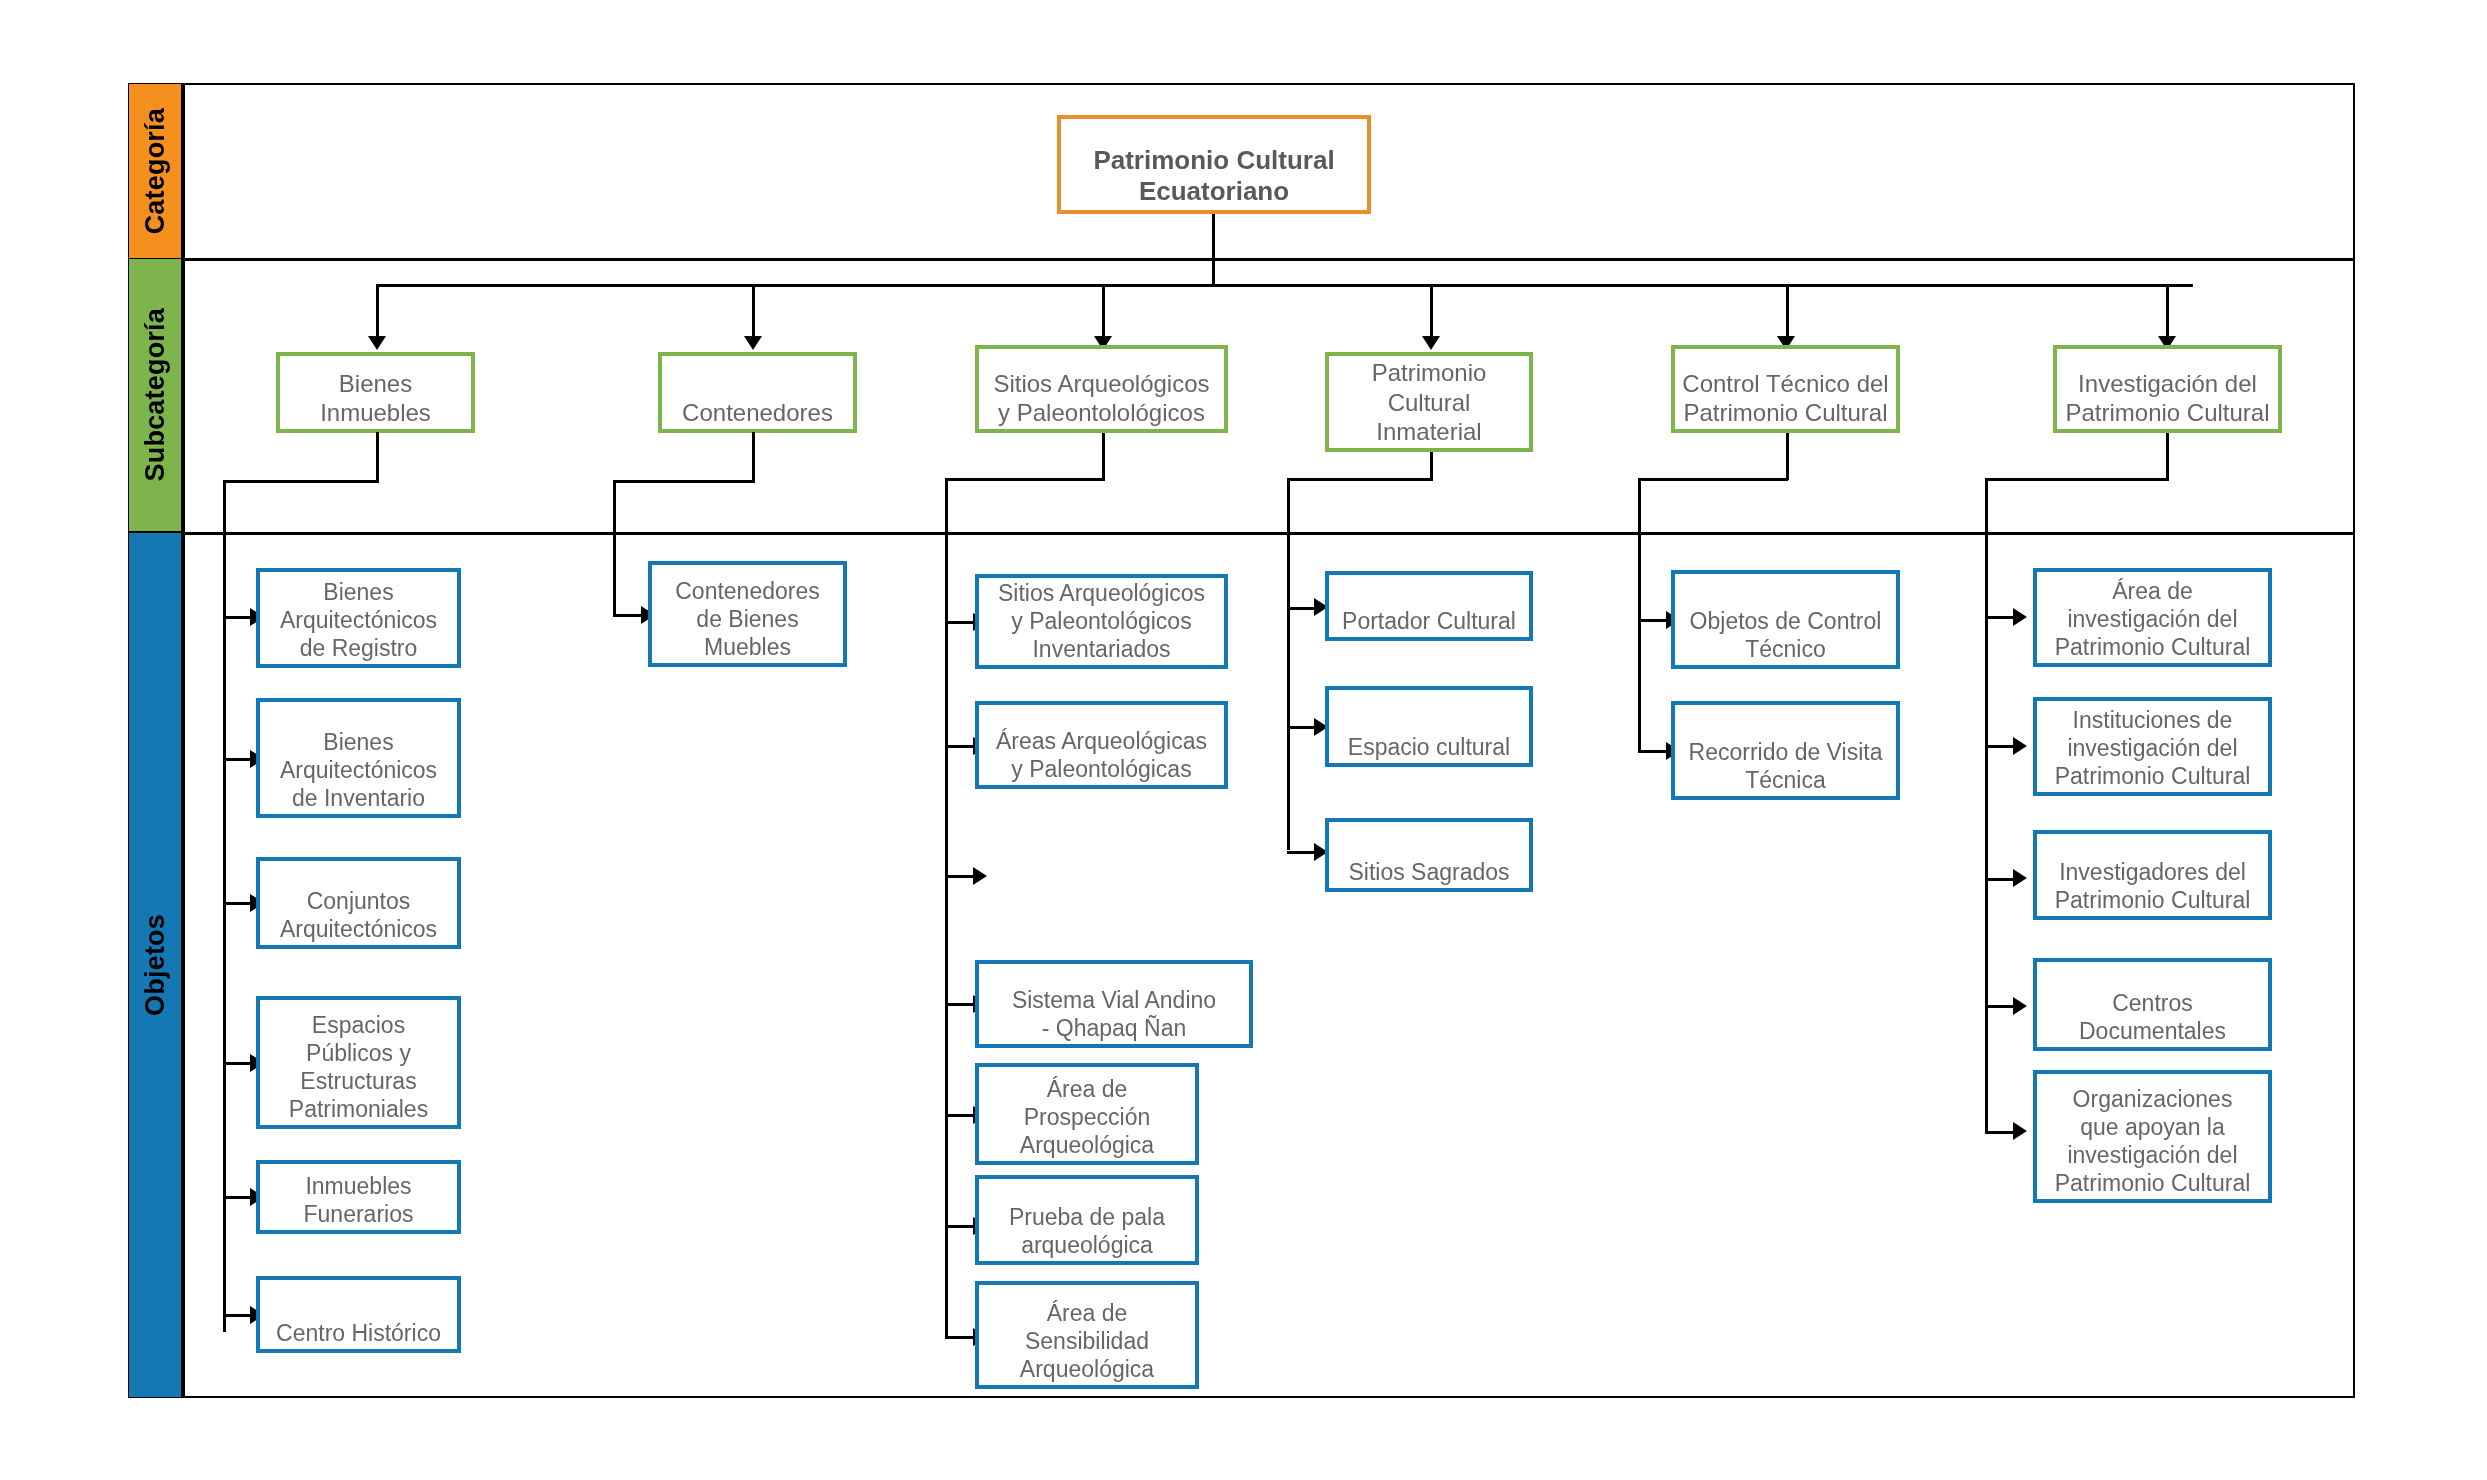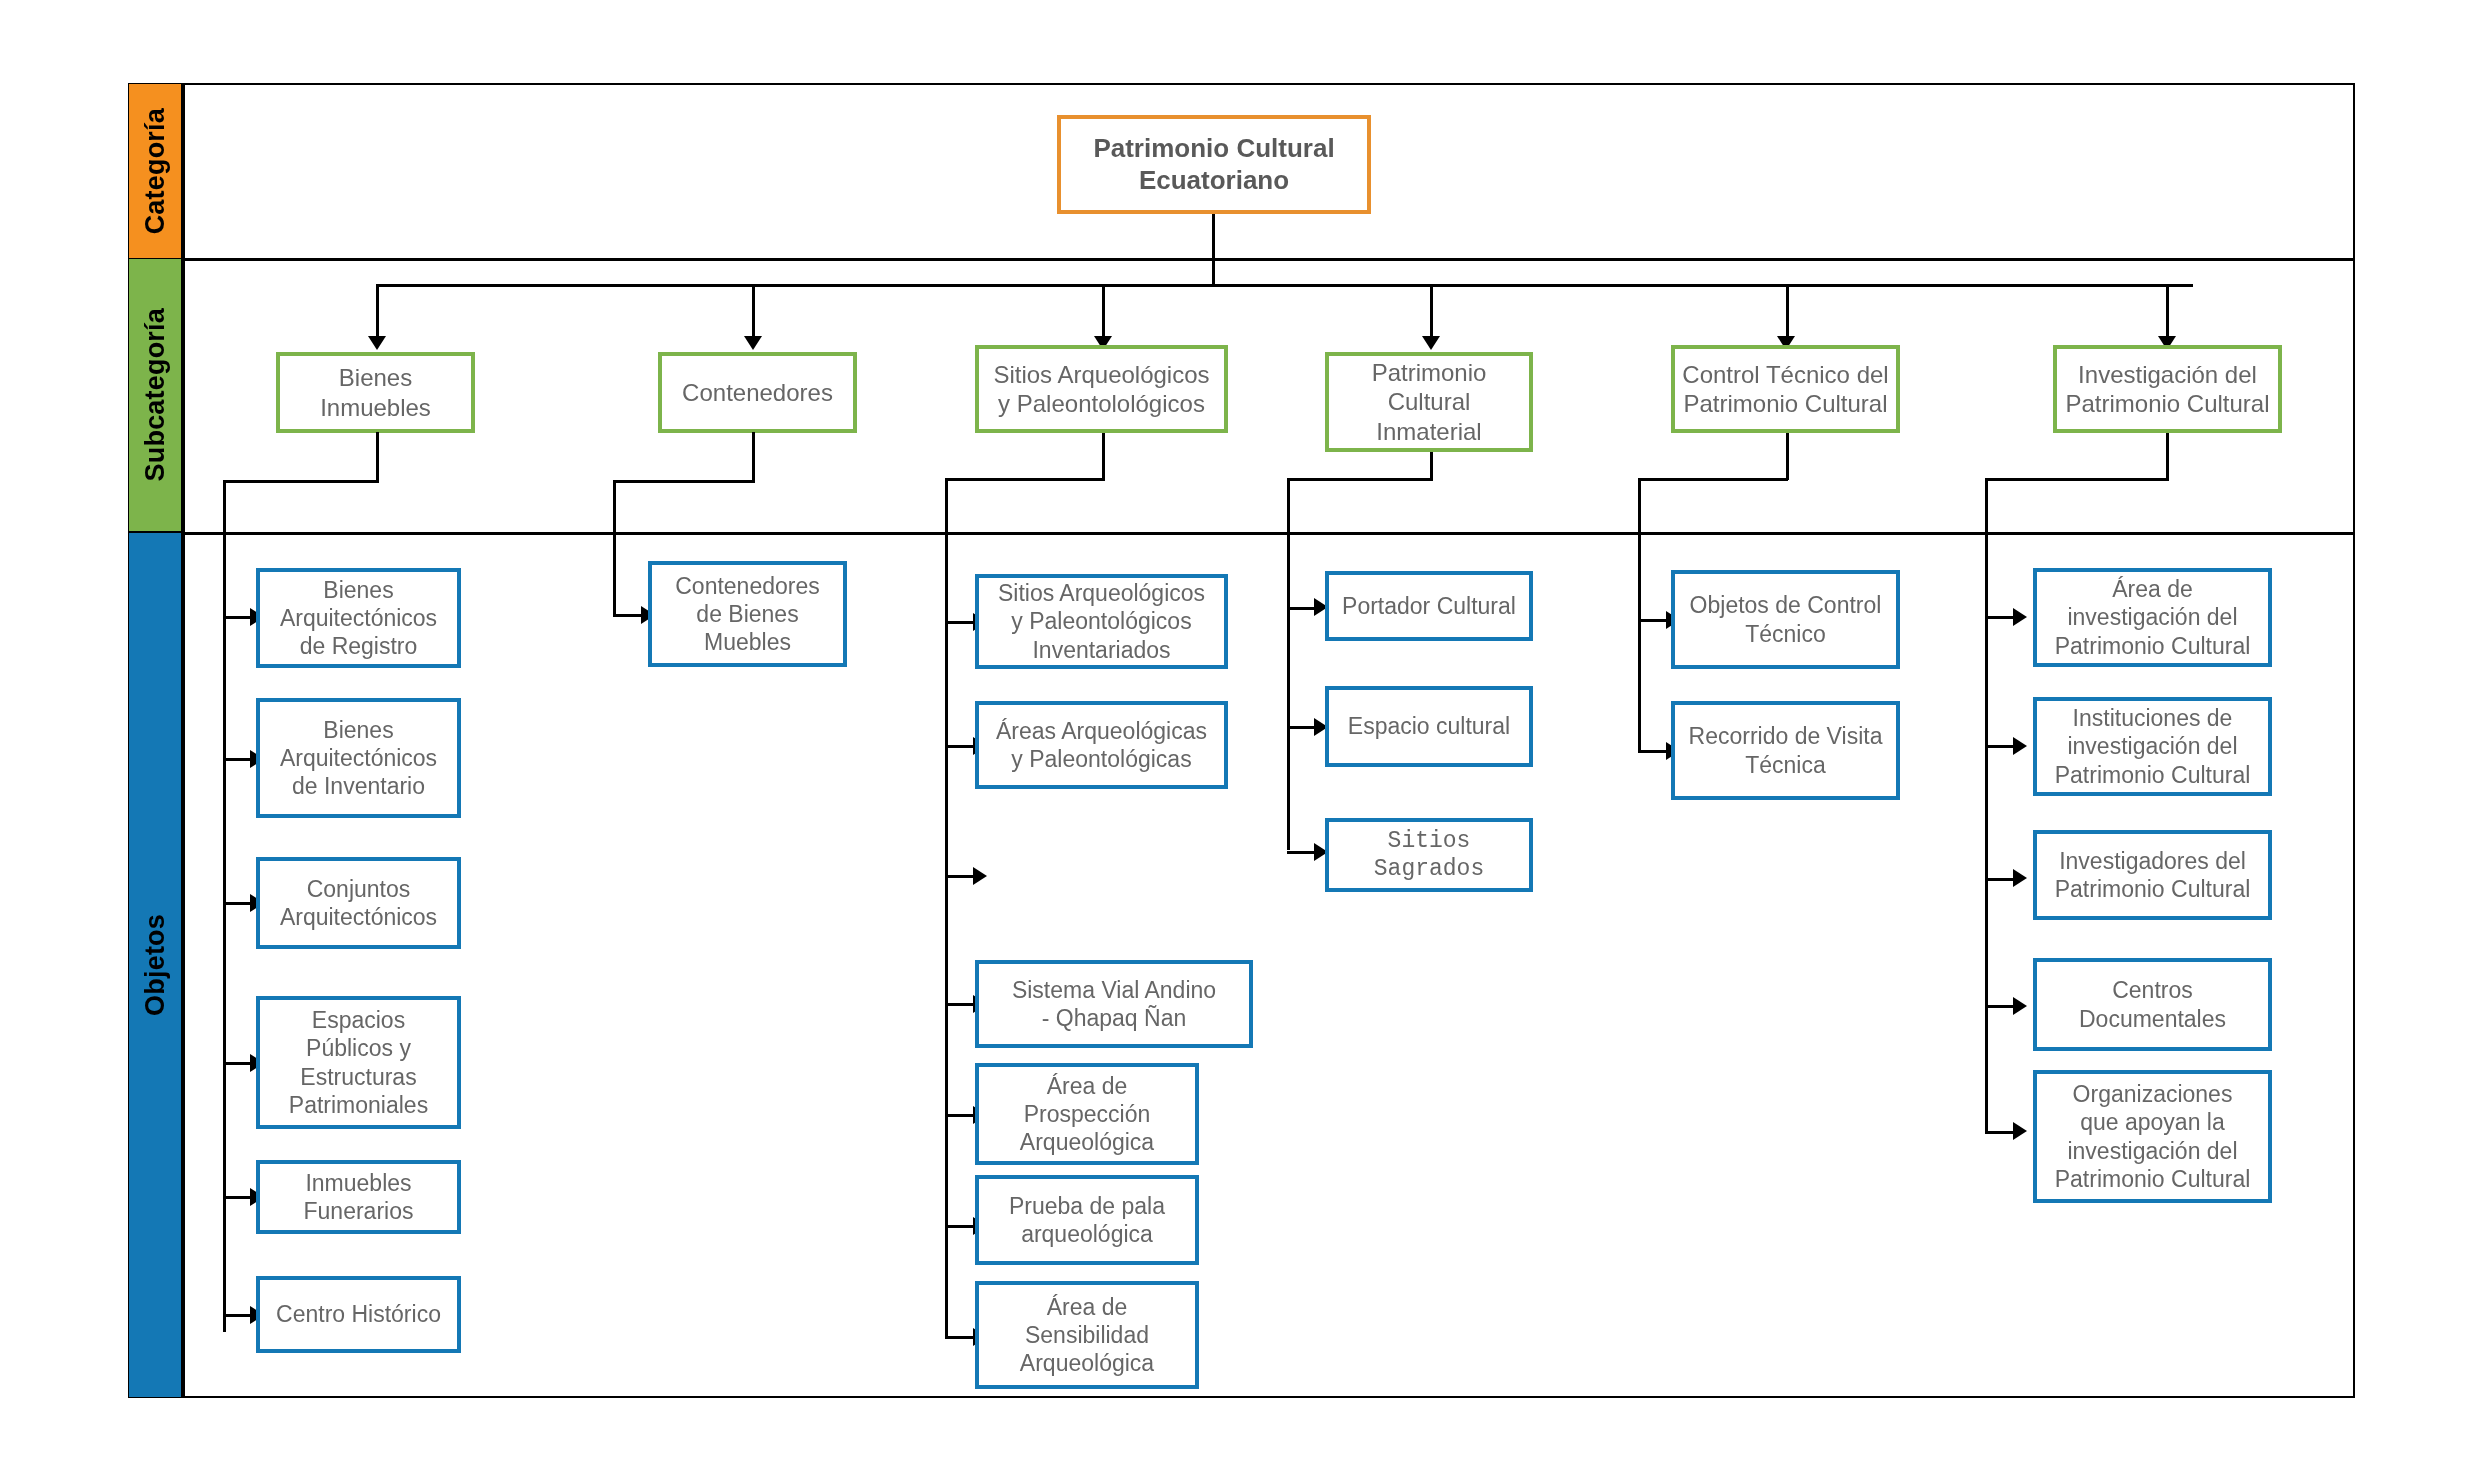--- a/index.html
+++ b/index.html
@@ -12,21 +12,21 @@
   .band{position:absolute;box-sizing:border-box;border:1.8px solid #000;
         display:flex;align-items:center;justify-content:center;}
   .band-label{
         writing-mode:vertical-rl;transform:rotate(180deg);
         font-weight:bold;font-size:27px;color:#000;letter-spacing:0.2px;
         white-space:nowrap;}
   .band-col-line{position:absolute;width:2.7px;background:#000;}
 
   
   .node{position:absolute;box-sizing:border-box;background:#fff;
-        display:flex;align-items:center;justify-content:center;
+        display:flex;align-items:flex-end;justify-content:center;
         text-align:center;color:#666666;line-height:1.22;
         padding:1.8px 5.4px;}
   .node.root{border:4.5px solid #E8902E;font-weight:bold;font-size:26px;color:#595959;}
   .node.sub{border:4.5px solid #7DB44B;font-size:24px;}
   .node.obj{border:4.5px solid #1478B5;font-size:23px;}
 
   
   .hline{position:absolute;height:2.7px;background:#000;}
   .vline{position:absolute;width:2.7px;background:#000;}
   .arrow-down{position:absolute;width:0;height:0;
@@ -203,21 +203,21 @@
   </div>
 
   <div class="hline" style="left:1287px;top:726px;width:30px;"></div>
   <div class="arrow-right" style="left:1314px;top:718px;"></div>
   <div class="node obj" style="left:1325px;top:686px;width:208px;height:81px;">
     <span>Espacio cultural</span>
   </div>
 
   <div class="hline" style="left:1287px;top:851px;width:30px;"></div>
   <div class="arrow-right" style="left:1314px;top:843px;"></div>
-  <div class="node obj" style="left:1325px;top:818px;width:208px;height:74px;font-family:Liberation Mono, monospace;">
+  <div class="node obj" style="left:1325px;top:818px;width:208px;height:74px;">
     <span>Sitios Sagrados</span>
   </div>
 
   <div class="vline" style="left:1786px;top:433px;height:47px;"></div>
   <div class="hline" style="left:1638px;top:478px;width:150px;"></div>
   <div class="vline" style="left:1638px;top:478px;height:274px;"></div>
 
   <div class="hline" style="left:1638px;top:619px;width:30px;"></div>
   <div class="arrow-right" style="left:1666px;top:611px;"></div>
   <div class="node obj" style="left:1671px;top:570px;width:229px;height:99px;">

